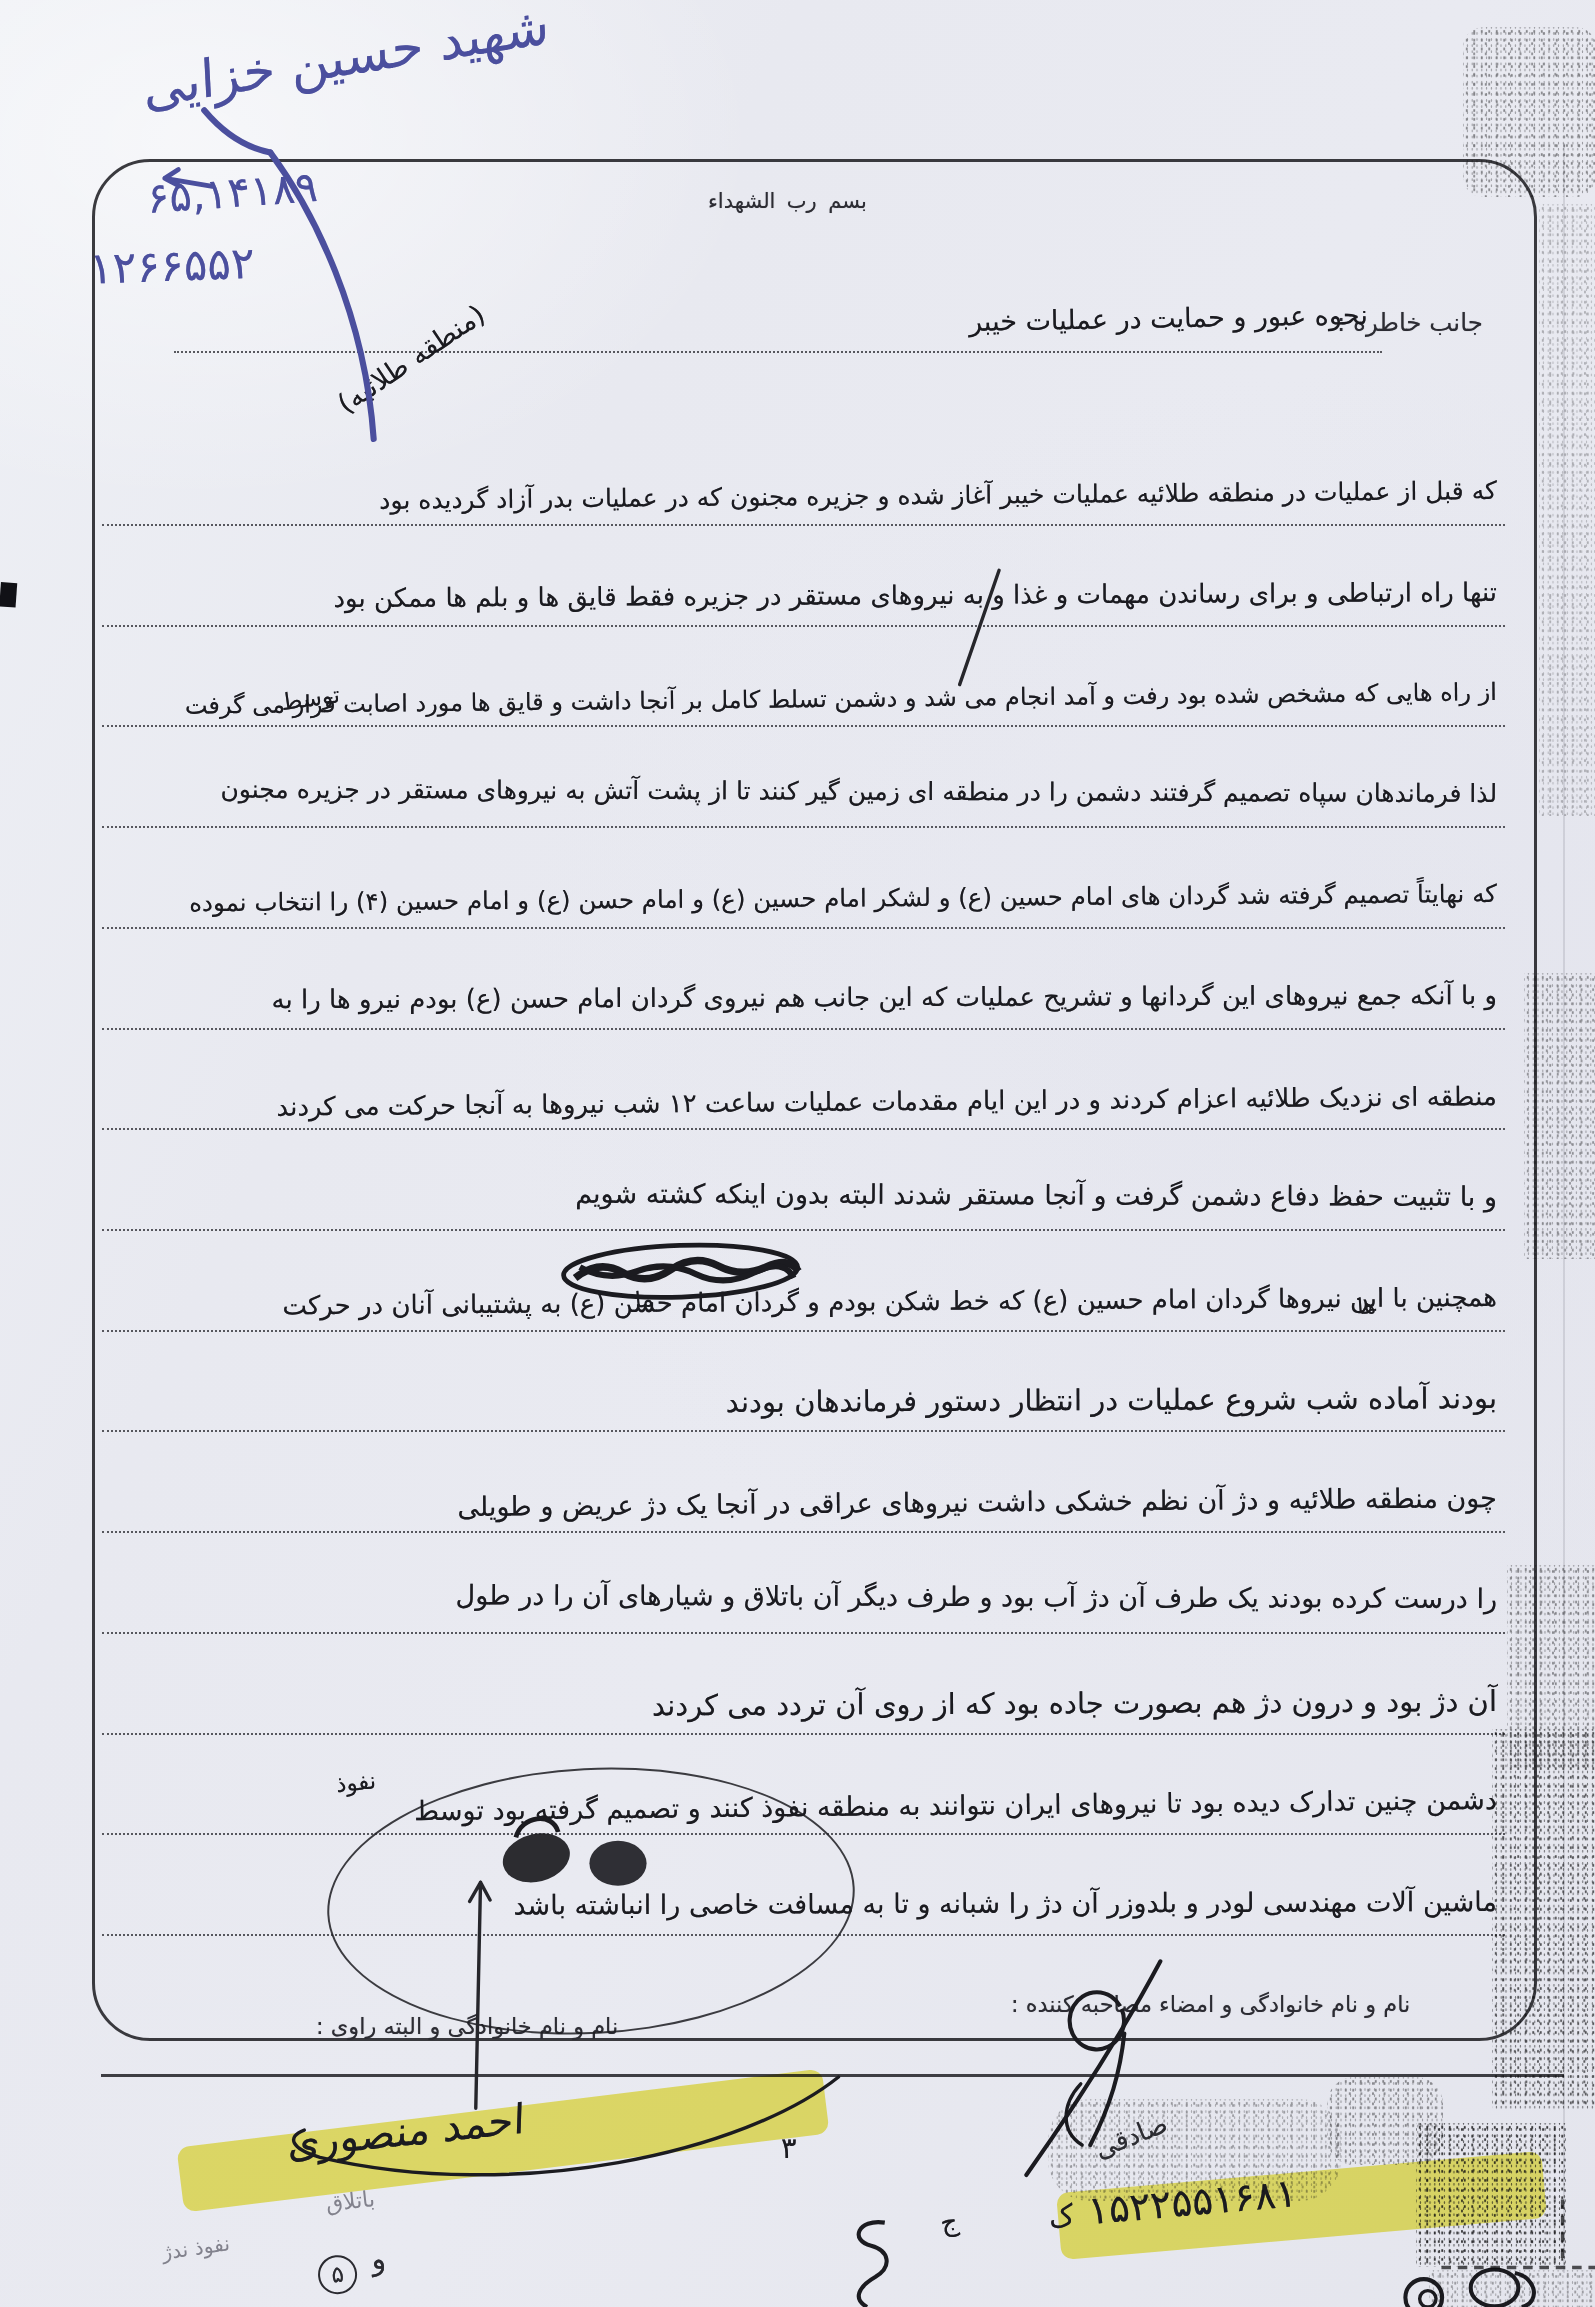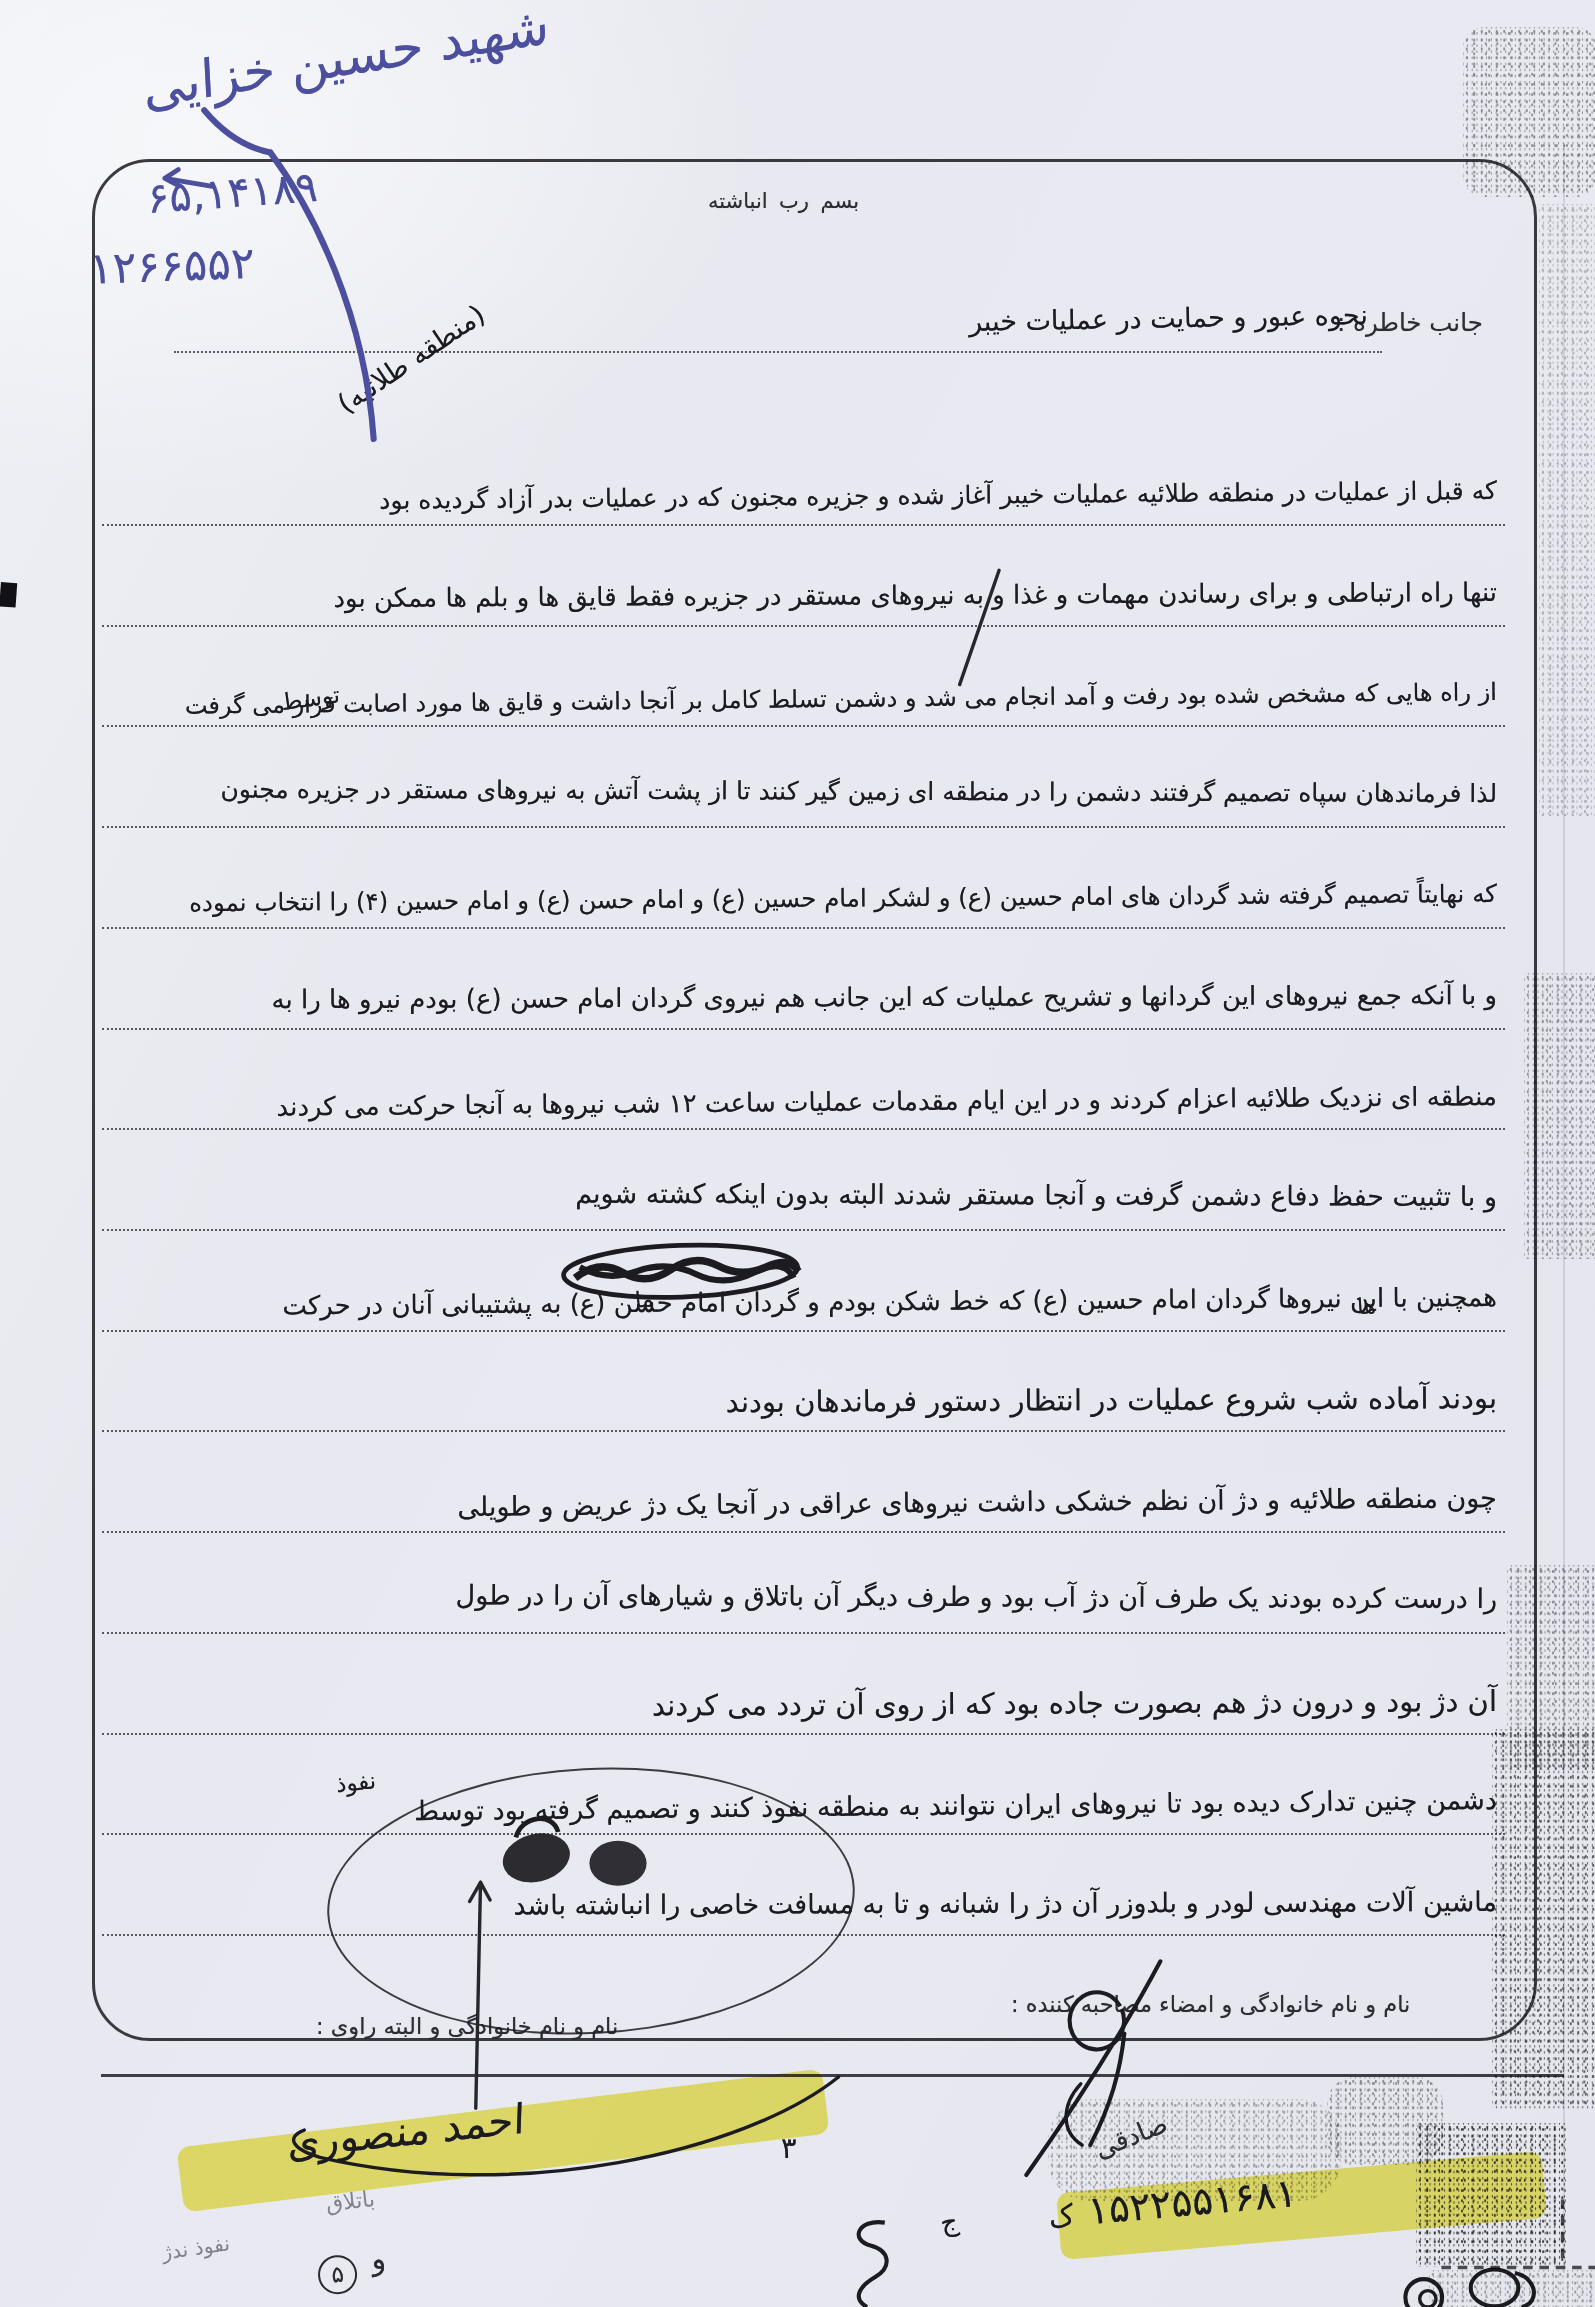--- a/index.html
+++ b/index.html
@@ -48,21 +48,21 @@
 </style>
 </head>
 <body>
 
 <div class="page">
 
   <div class="abs border-box"></div>
   <div class="abs fold-line"></div>
   <div class="abs" style="left:101px;top:2074px;width:1463px;height:0;border-top:3.4px solid rgba(32,32,36,.85);"></div>
 
-  <div class="abs printed" style="left:708px;top:189px;font-size:21px;word-spacing:4.8px;">بسم رب انباشته</div>
+  <div class="abs printed" style="left:708px;top:189px;font-size:21px;word-spacing:4.8px;">بسم رب الشهداء</div>
 
   <div class="abs rule" style="left:174px;top:351px;width:1208px;"></div>
   <div class="abs printed" style="left:1337px;top:308px;font-size:24.5px;">جانب خاطره :</div>
   <div class="abs hw" style="left:783px;top:299px;width:585px;font-size:27px;transform:rotate(-1deg);">نحوه عبور و حمایت در عملیات خیبر</div>
   <div class="abs hw" style="left:320px;top:293px;font-size:27px;transform:rotate(-34deg);">(منطقه طلائیه)</div>
 
   <div class="abs rule" style="left:102px;top:524px;width:1403px;"></div>
   <div class="abs rule" style="left:102px;top:625px;width:1403px;"></div>
   <div class="abs rule" style="left:102px;top:725px;width:1403px;"></div>
   <div class="abs rule" style="left:102px;top:826px;width:1403px;"></div>

